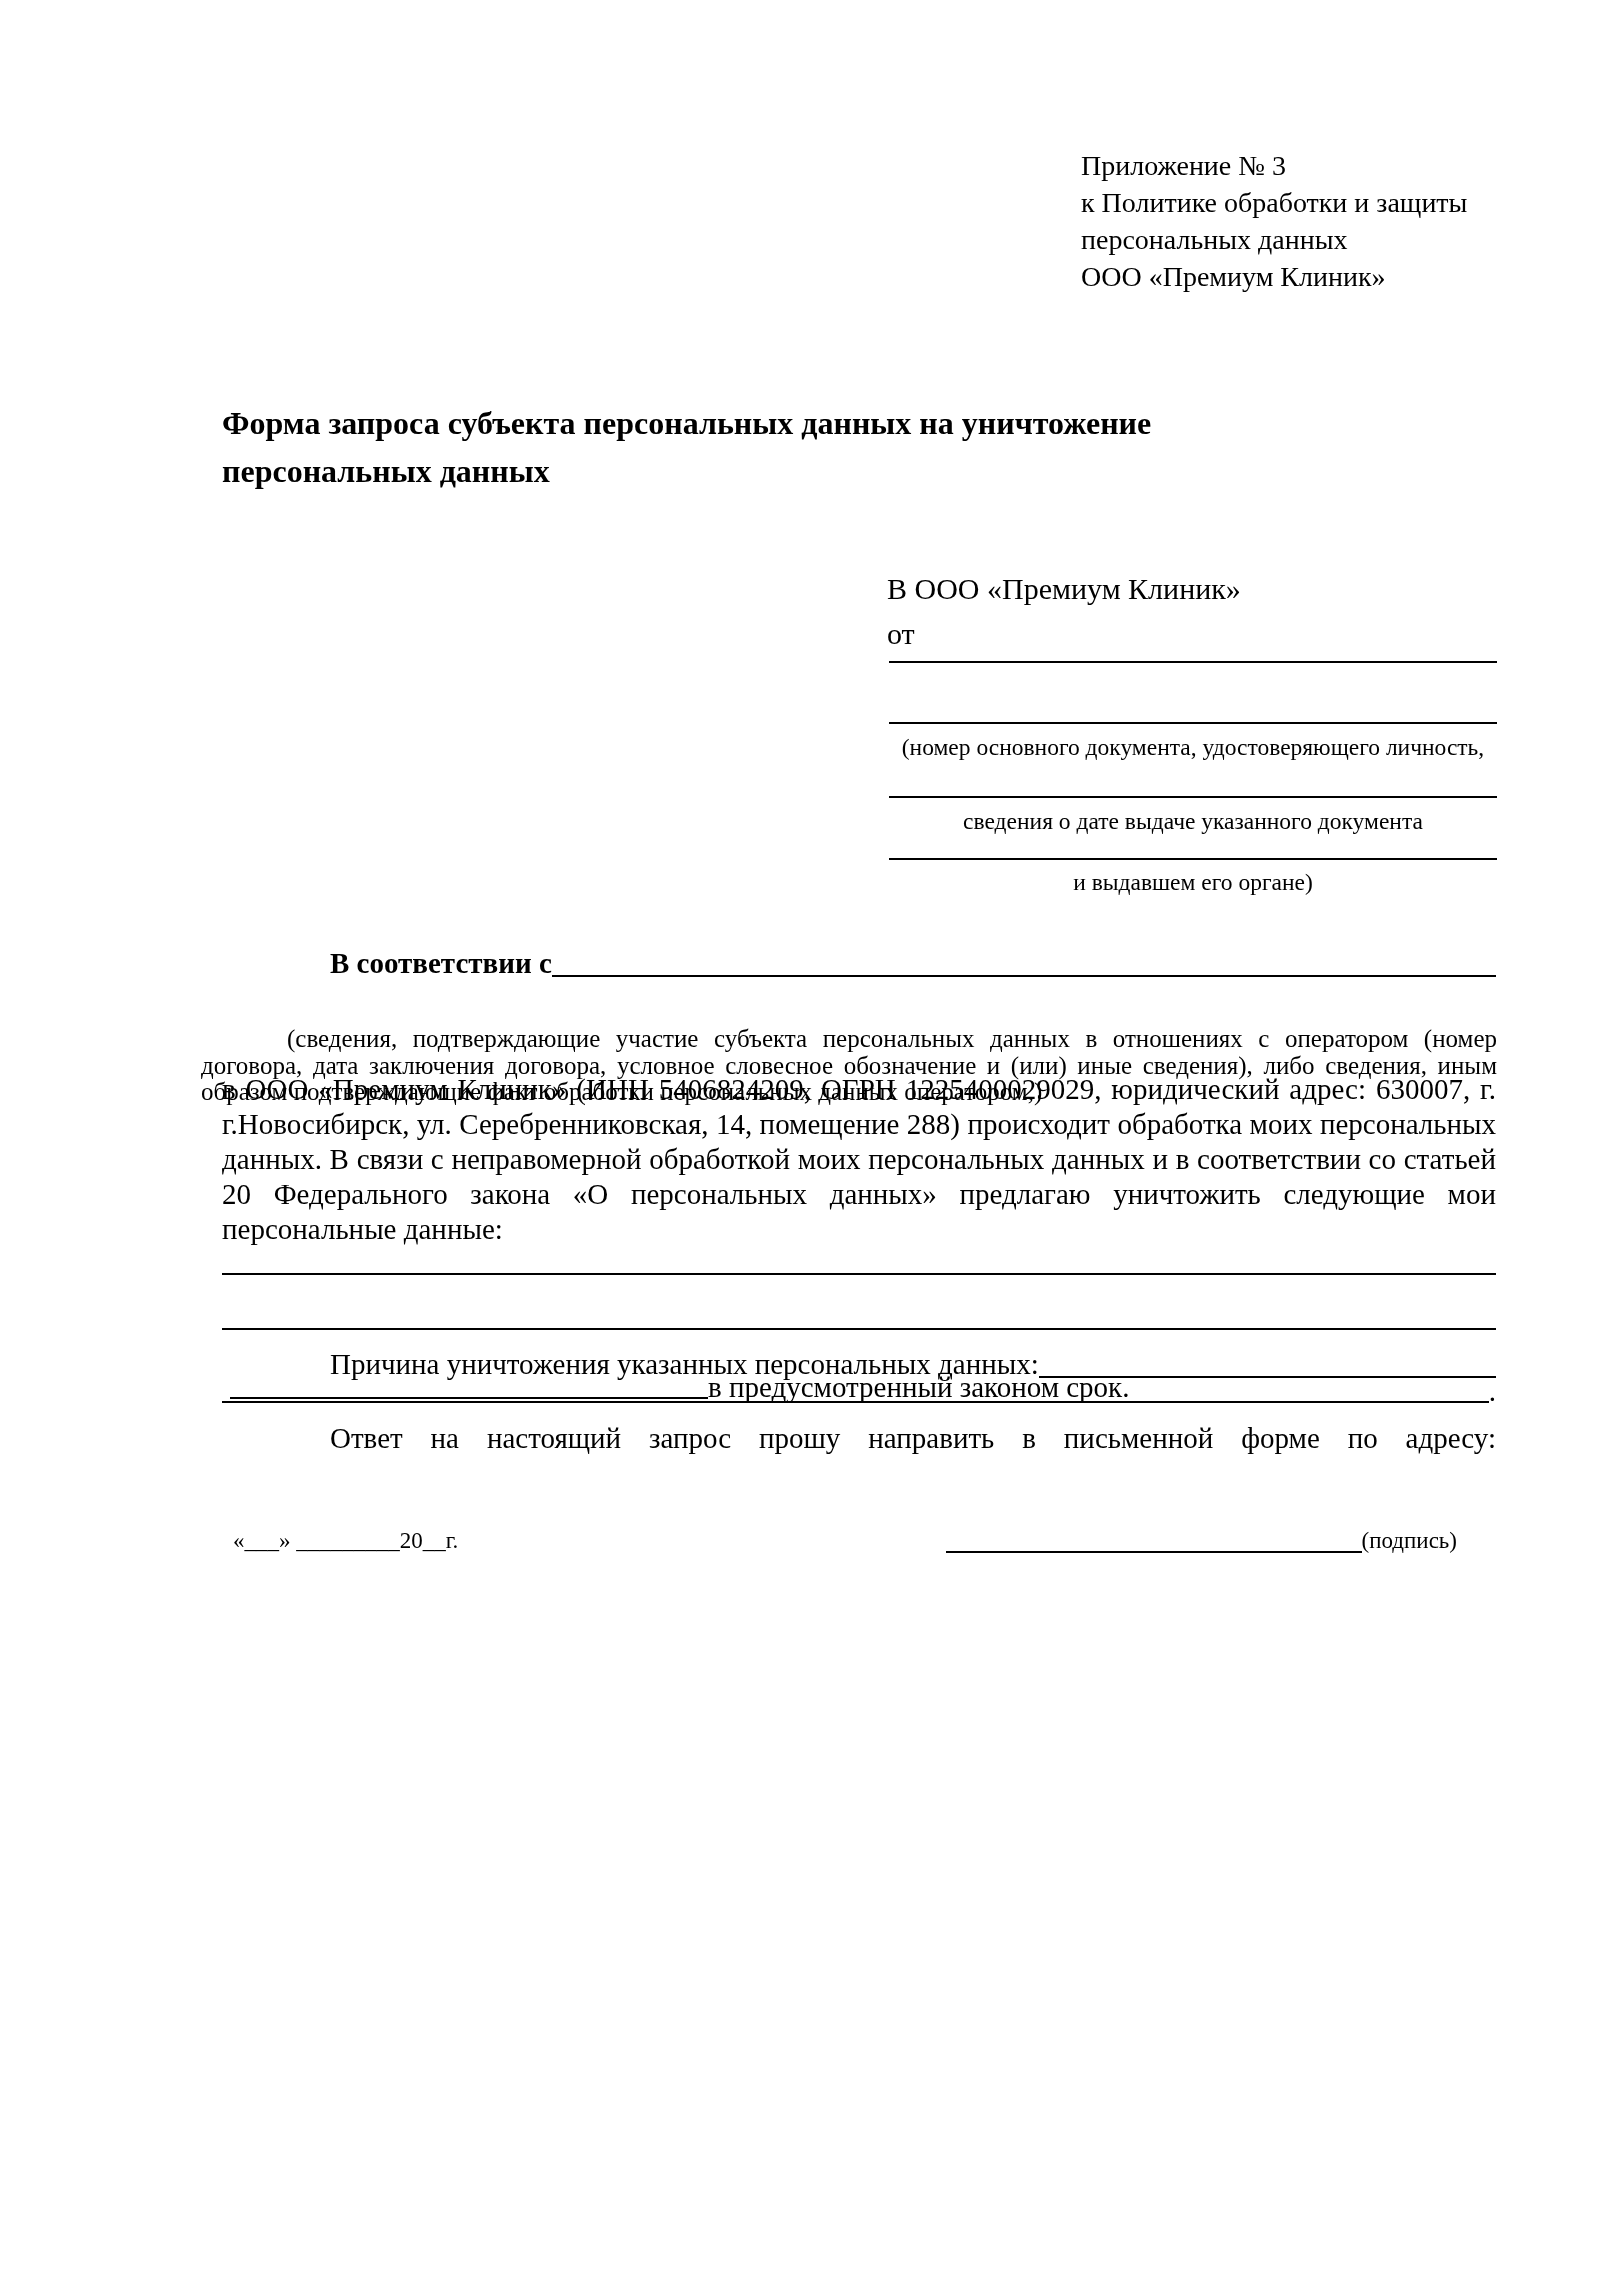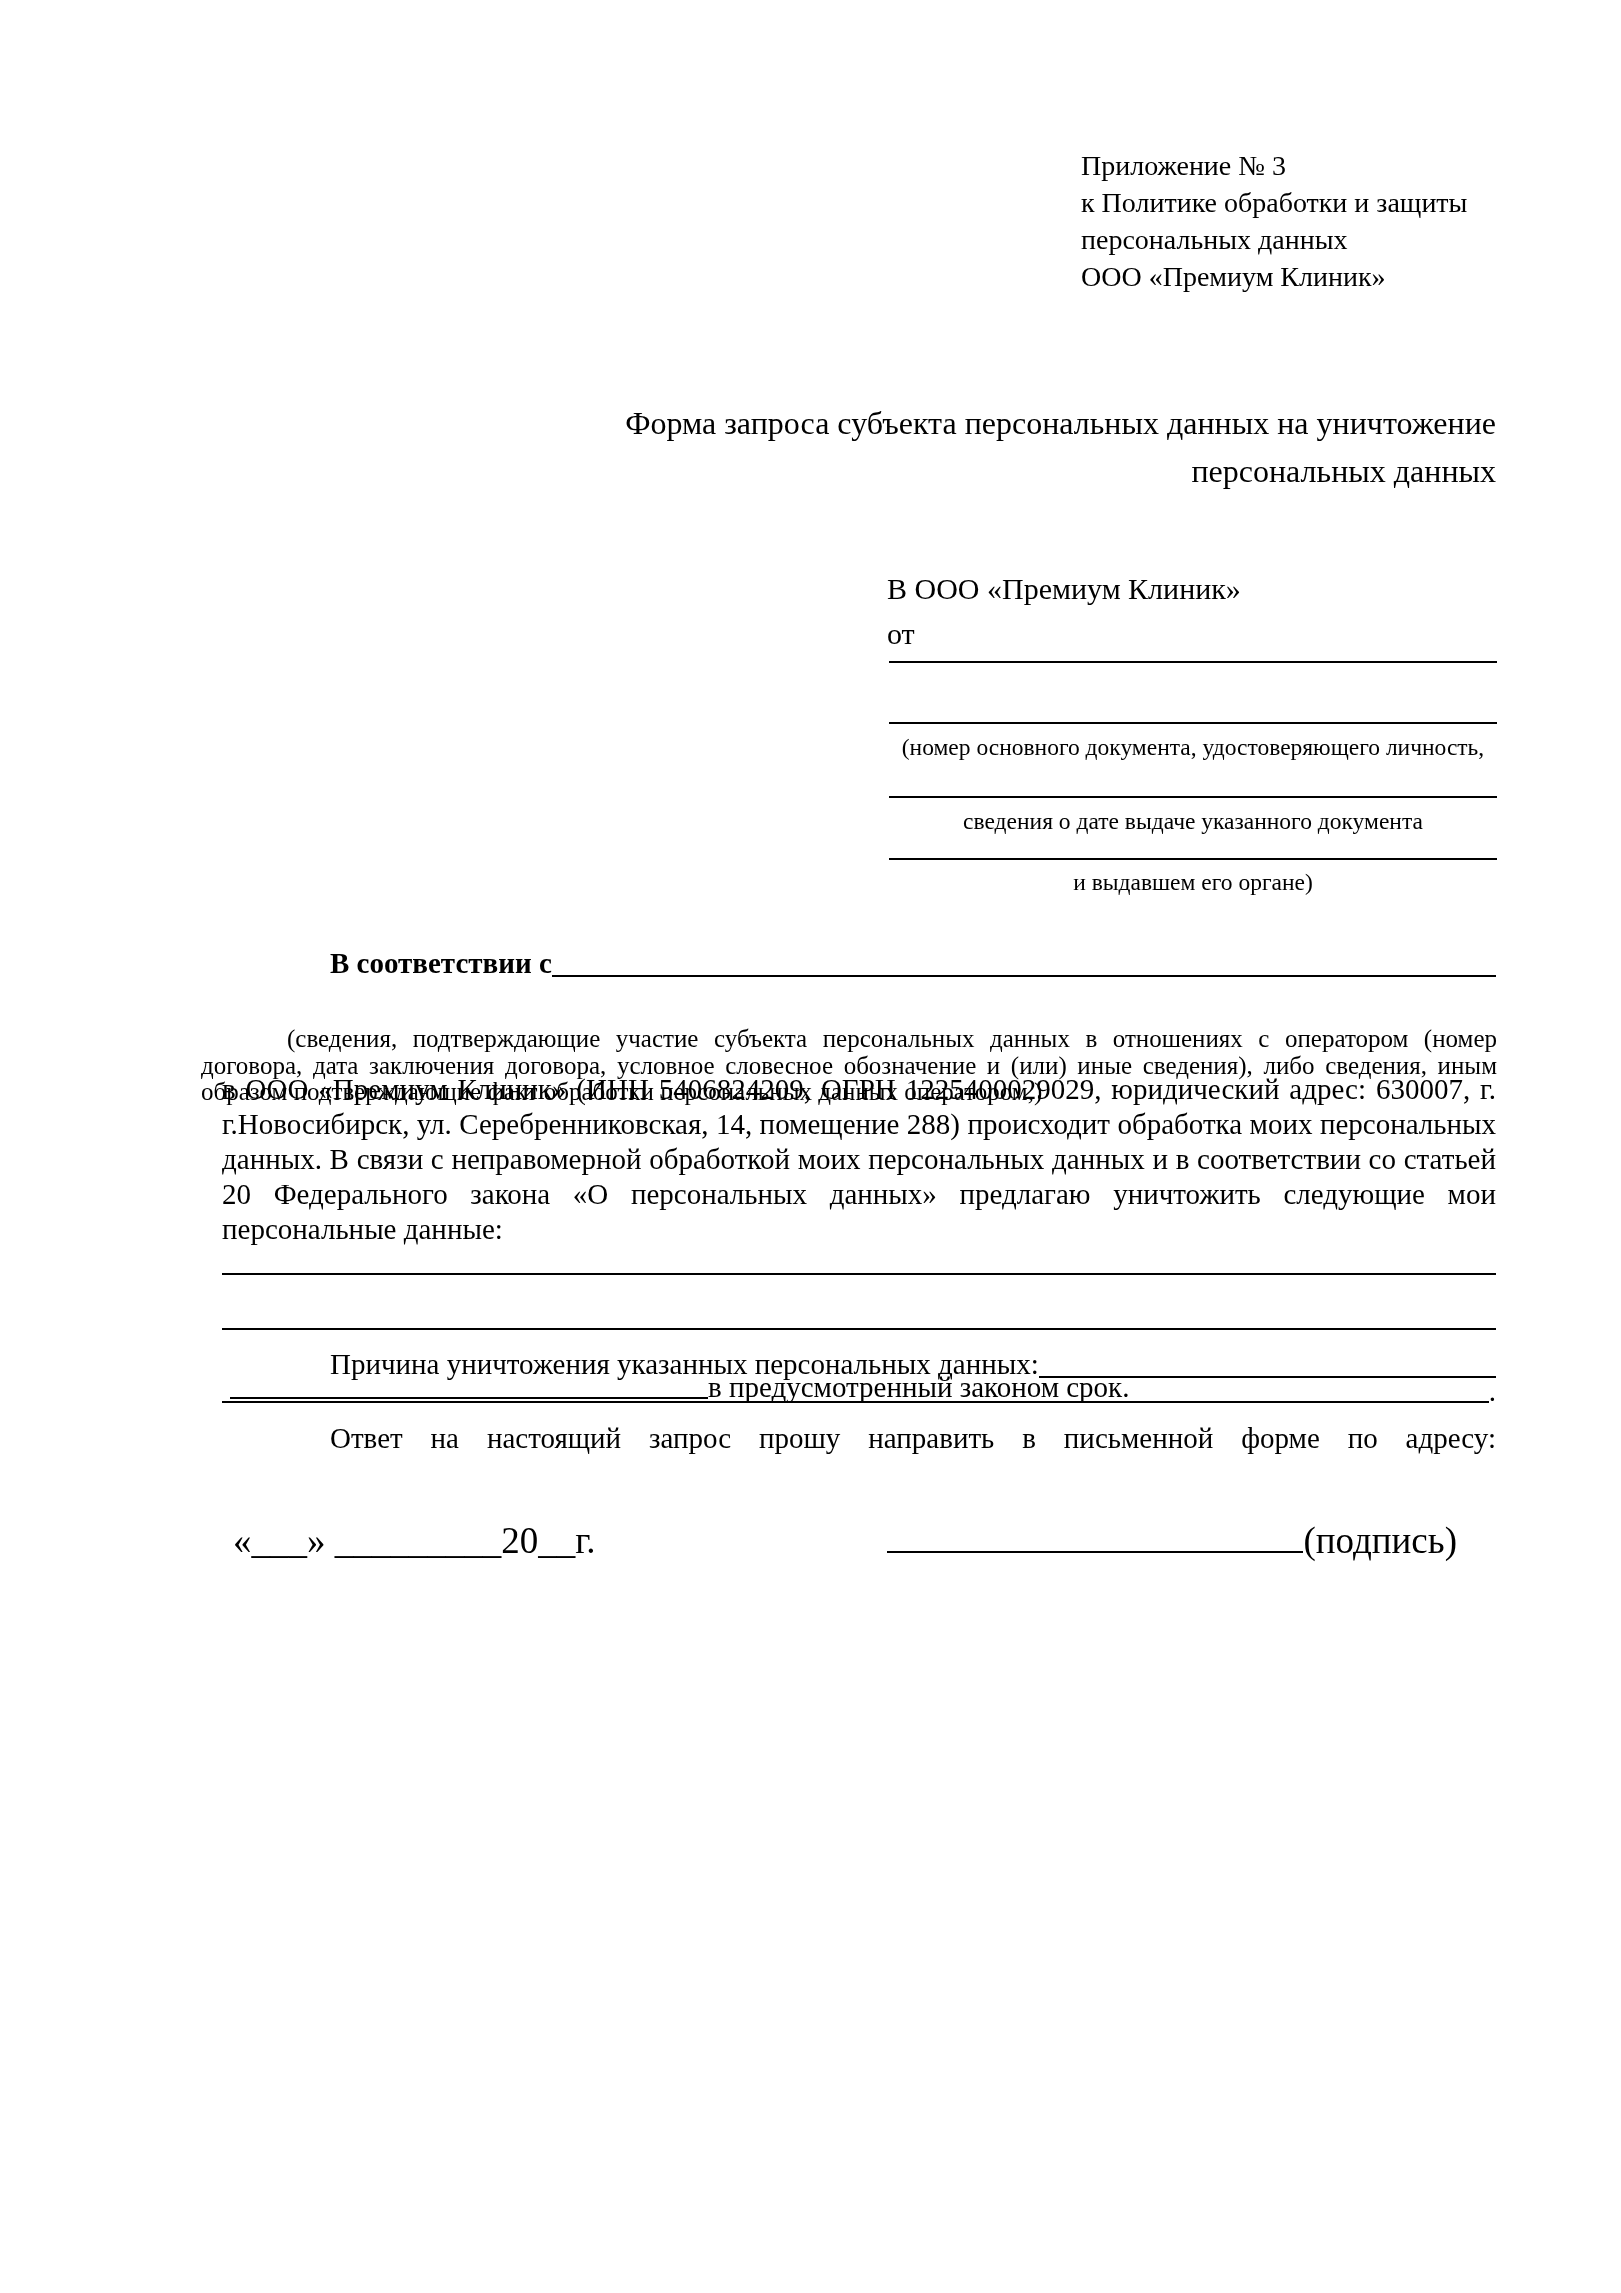--- a/index.html
+++ b/index.html
@@ -11,21 +11,21 @@
     color:#000;
     font-family:"Liberation Serif","DejaVu Serif",serif;
     overflow:hidden;
   }
   .abs { position:absolute; }
 
   
   .appendix { left:1081px; top:147px; font-size:28px; line-height:37px; white-space:nowrap; }
 
   
-  .doc-title { left:222px; top:399px; width:1274px; text-align:right; font-weight:normal; font-size:32px; line-height:48px; }
+  .doc-title { left:222px; top:399px; width:1274px; text-align:left; font-weight:bold; font-size:32px; line-height:48px; }
 
   
   .addr-to   { left:887px; top:572px; font-size:30px; white-space:nowrap; }
   .addr-from { left:887px; top:617px; font-size:30px; }
 
   .rule { border-bottom:2.9px solid #000; height:0; }
   .r-fio    { left:889px; top:661px; width:608px; }
   .r-num    { left:889px; top:722px; width:608px; }
   .r-date   { left:889px; top:796px; width:608px; }
   .r-issuer { left:889px; top:858px; width:608px; }
@@ -58,21 +58,21 @@
 
   .rule-period { left:222px; top:1374px; width:1274px; display:flex; font-size:29px; line-height:35px; }
 
   .answer1 { left:222px; top:1419px; width:1274px; padding-left:108px; box-sizing:border-box;
              font-size:29px; line-height:39px; text-align:justify; text-align-last:justify; }
   .answer2 { left:230px; top:1370px; display:flex; font-size:29px; line-height:35px; }
   .fill-fixed { border-bottom:2.9px solid #000; align-self:flex-end; margin-bottom:5.9px; }
   .answer2 .fill-fixed { width:478px; }
 
   .footer-row { left:233px; top:1522px; width:1224px; display:flex; justify-content:space-between;
-                font-size:37px; line-height:37px;text-align:center; }
+                font-size:23px; line-height:37px;text-align:center; }
   .sig { display:flex; }
   .sig .fill-fixed { width:416px; }
   .sig .sig-cap { white-space:nowrap; }
 </style>
 </head>
 <body>
 
 <div class="page">
 
   <div class="abs appendix">

